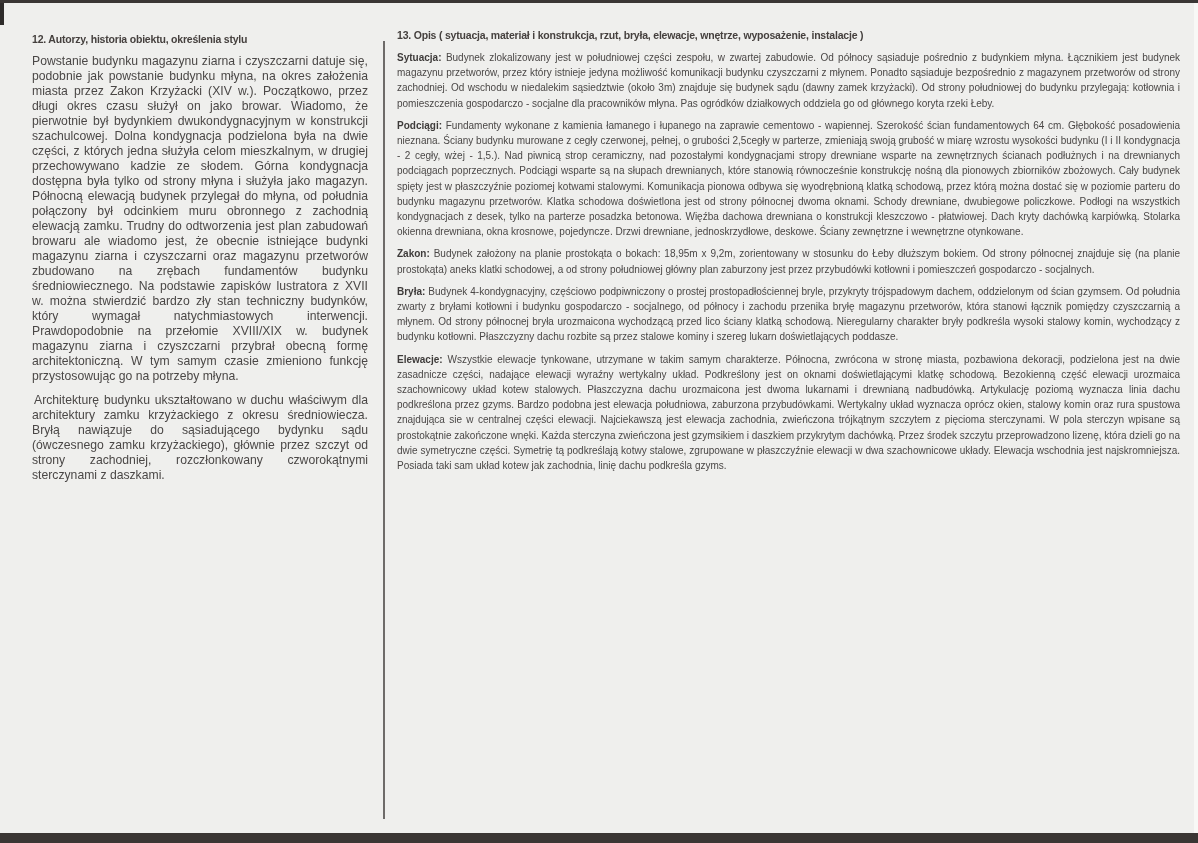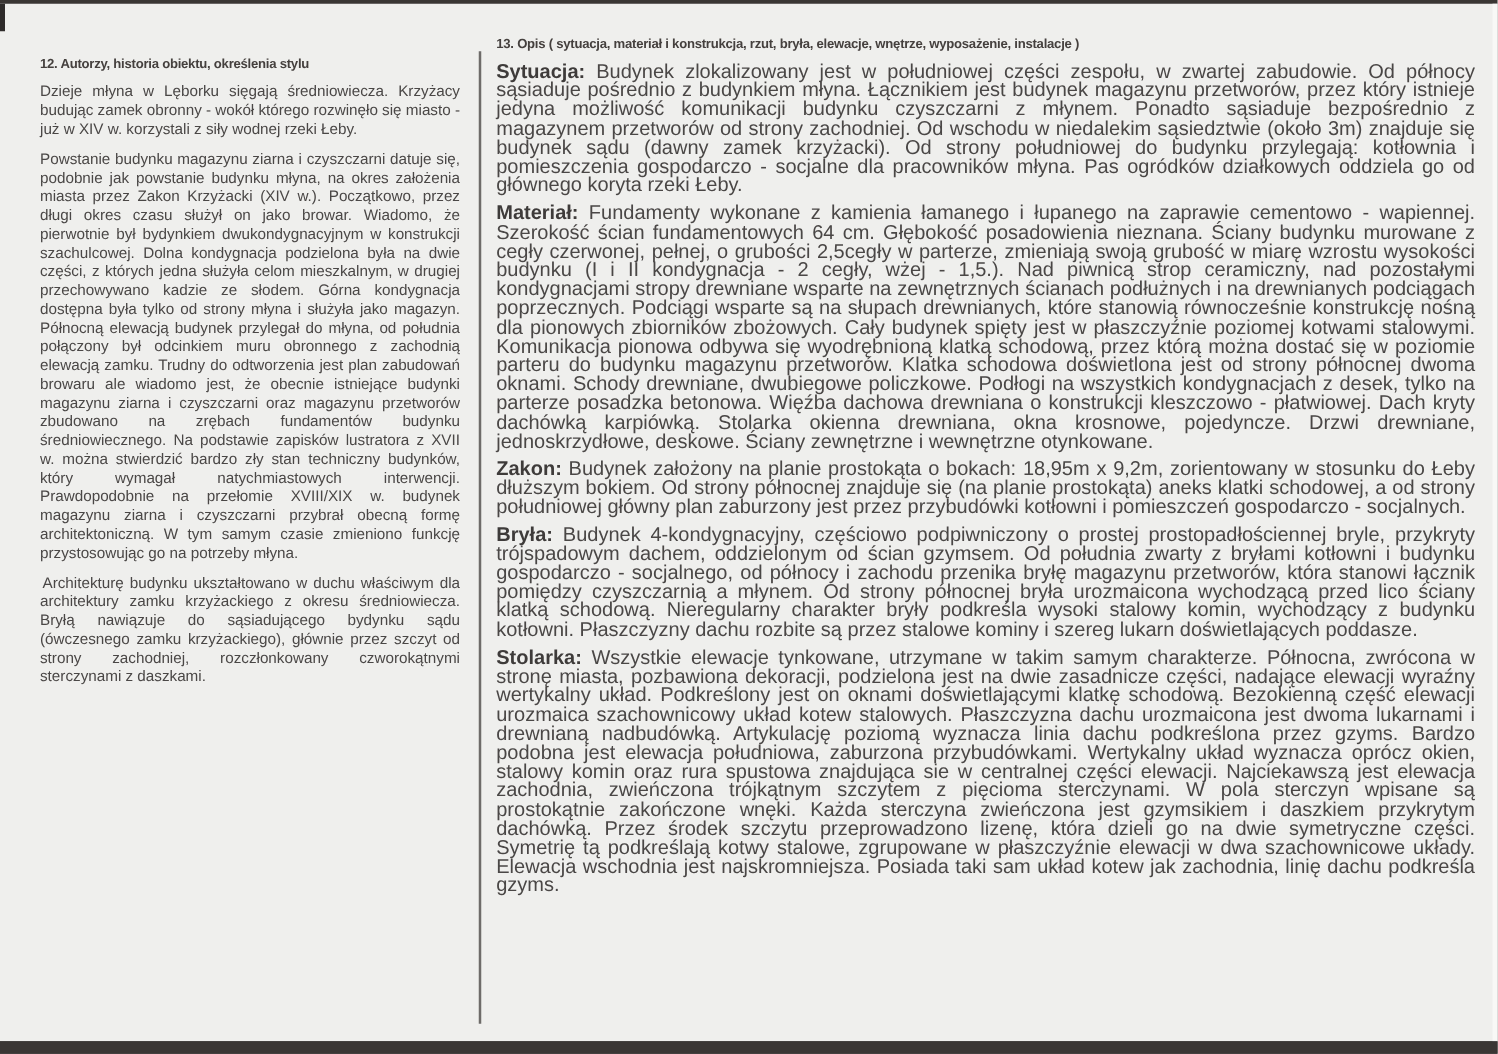--- a/index.html
+++ b/index.html
@@ -17,76 +17,75 @@
     .left-edge {
       position: absolute; left: 0; top: 0; width: 4px; height: 22px; background: #2e2b2a;
     }
     .right-strip {
       position: absolute; right: 0; top: 0; width: 4px; height: 830px; background: #f8f8f6;
     }
     .divider {
       position: absolute; left: 383px; top: 38px; width: 2px; height: 778px; background: #6e6b69;
     }
     .col-left {
-      position: absolute; left: 32px; top: 42px; width: 336px;
+      position: absolute; left: 32px; top: 30px; width: 336px;
     }
     .col-right {
       position: absolute; left: 397px; top: 26px; width: 787px;
     }
     .section-title {
       font-size: 10.5px; font-weight: bold; color: #45403e; margin: 0 0 9px 0;
       letter-spacing: -0.2px;
     }
     .col-left .para {
       font-size: 12.2px; line-height: 15px; text-align: justify; margin: 0 0 9px 0;
       color: #4a4746;
     }
     .col-right .para {
-      font-size: 16px; line-height: 15.2px; text-align: justify; margin: 0 4px 7px 0;
+      font-size: 10px; line-height: 15.2px; text-align: justify; margin: 0 4px 7px 0;
       color: #4a4746;
     }
     .label { font-weight: bold; color: #3e3b3a; }
     .bottom-band {
       position: absolute; left: 0; bottom: 0; width: 1198px; height: 10px; background: #3a3634;
     }
   </style>
 </head>
 <body>
 
 <div class="page">
   <div class="left-edge"></div>
   <div class="right-strip"></div>
 
   <div class="col-left">
     <div class="section-title">12. Autorzy, historia obiektu, określenia stylu</div>
-    <p class="para">Dzieje młyna w Lęborku sięgają średniowiecza. Krzyżacy budując zamek obronny - wokół którego rozwinęło się miasto - już w XIV w. korzystali z siły wodnej rzeki Łeby.</p>
     <p class="para">Powstanie budynku magazynu ziarna i czyszczarni datuje się, podobnie jak powstanie budynku młyna, na okres założenia miasta przez Zakon Krzyżacki (XIV w.). Początkowo, przez długi okres czasu służył on jako browar. Wiadomo, że pierwotnie był bydynkiem dwukondygnacyjnym w konstrukcji szachulcowej. Dolna kondygnacja podzielona była na dwie części, z których jedna służyła celom mieszkalnym, w drugiej przechowywano kadzie ze słodem. Górna kondygnacja dostępna była tylko od strony młyna i służyła jako magazyn. Północną elewacją budynek przylegał do młyna, od południa połączony był odcinkiem muru obronnego z zachodnią elewacją zamku. Trudny do odtworzenia jest plan zabudowań browaru ale wiadomo jest, że obecnie istniejące budynki magazynu ziarna i czyszczarni oraz magazynu przetworów zbudowano na zrębach fundamentów budynku średniowiecznego. Na podstawie zapisków lustratora z XVII w. można stwierdzić bardzo zły stan techniczny budynków, który wymagał natychmiastowych interwencji. Prawdopodobnie na przełomie XVIII/XIX w. budynek magazynu ziarna i czyszczarni przybrał obecną formę architektoniczną. W tym samym czasie zmieniono funkcję przystosowując go na potrzeby młyna.</p>
     <p class="para" style="text-indent:2px">Architekturę budynku ukształtowano w duchu właściwym dla architektury zamku krzyżackiego z okresu średniowiecza. Bryłą nawiązuje do sąsiadującego bydynku sądu (ówczesnego zamku krzyżackiego), głównie przez szczyt od strony zachodniej, rozczłonkowany czworokątnymi sterczynami z daszkami.</p>
   </div>
 
   <div class="divider"></div>
 
   <div class="col-right">
     <div class="section-title">13. Opis ( sytuacja, materiał i konstrukcja, rzut, bryła, elewacje, wnętrze, wyposażenie, instalacje )</div>
 
     <p class="para">
       <span class="label">Sytuacja</span><span class="label">:</span>
       <span>Budynek zlokalizowany jest w południowej części zespołu, w zwartej zabudowie. Od północy sąsiaduje pośrednio z budynkiem młyna. Łącznikiem jest budynek magazynu przetworów, przez który istnieje jedyna możliwość komunikacji budynku czyszczarni z młynem. Ponadto sąsiaduje bezpośrednio z magazynem przetworów od strony zachodniej. Od wschodu w niedalekim sąsiedztwie (około 3m) znajduje się budynek sądu (dawny zamek krzyżacki). Od strony południowej do budynku przylegają: kotłownia i pomieszczenia gospodarczo - socjalne dla pracowników młyna. Pas ogródków działkowych oddziela go od głównego koryta rzeki Łeby.</span>
     </p>
     <p class="para">
-      <span class="label">Materiał</span><span class="label">:</span>
+      <span class="label">Podciągi</span><span class="label">:</span>
       <span>Fundamenty wykonane z kamienia łamanego i łupanego na zaprawie cementowo - wapiennej. Szerokość ścian fundamentowych 64 cm. Głębokość posadowienia nieznana. Ściany budynku murowane z cegły czerwonej, pełnej, o grubości 2,5cegły w parterze, zmieniają swoją grubość w miarę wzrostu wysokości budynku (I i II kondygnacja - 2 cegły, wżej - 1,5.). Nad piwnicą strop ceramiczny, nad pozostałymi kondygnacjami stropy drewniane wsparte na zewnętrznych ścianach podłużnych i na drewnianych podciągach poprzecznych. Podciągi wsparte są na słupach drewnianych, które stanowią równocześnie konstrukcję nośną dla pionowych zbiorników zbożowych. Cały budynek spięty jest w płaszczyźnie poziomej kotwami stalowymi. Komunikacja pionowa odbywa się wyodrębnioną klatką schodową, przez którą można dostać się w poziomie parteru do budynku magazynu przetworów. Klatka schodowa doświetlona jest od strony północnej dwoma oknami. Schody drewniane, dwubiegowe policzkowe. Podłogi na wszystkich kondygnacjach z desek, tylko na parterze posadzka betonowa. Więźba dachowa drewniana o konstrukcji kleszczowo - płatwiowej. Dach kryty dachówką karpiówką. Stolarka okienna drewniana, okna krosnowe, pojedyncze. Drzwi drewniane, jednoskrzydłowe, deskowe. Ściany zewnętrzne i wewnętrzne otynkowane.</span>
     </p>
     <p class="para">
       <span class="label">Zakon</span><span class="label">:</span>
       <span>Budynek założony na planie prostokąta o bokach: 18,95m x 9,2m, zorientowany w stosunku do Łeby dłuższym bokiem.  Od strony północnej znajduje się (na planie prostokąta) aneks klatki schodowej, a od strony południowej główny plan zaburzony jest przez przybudówki kotłowni i pomieszczeń gospodarczo - socjalnych.</span>
     </p>
     <p class="para">
       <span class="label">Bryła</span><span class="label">:</span>
       <span>Budynek 4-kondygnacyjny, częściowo podpiwniczony o prostej prostopadłościennej bryle, przykryty trójspadowym dachem, oddzielonym od ścian gzymsem. Od południa zwarty z bryłami kotłowni i budynku gospodarczo - socjalnego, od północy i zachodu przenika bryłę magazynu przetworów, która stanowi łącznik pomiędzy czyszczarnią a młynem. Od strony północnej bryła  urozmaicona wychodzącą przed lico ściany klatką schodową. Nieregularny charakter bryły podkreśla wysoki stalowy komin, wychodzący z budynku kotłowni. Płaszczyzny dachu rozbite są przez stalowe kominy i szereg lukarn doświetlających poddasze.</span>
     </p>
     <p class="para">
-      <span class="label">Stolarka</span><span class="label">:</span>
+      <span class="label">Elewacje</span><span class="label">:</span>
       <span>Wszystkie elewacje tynkowane, utrzymane w takim samym charakterze. Północna, zwrócona w stronę miasta, pozbawiona dekoracji, podzielona jest na dwie zasadnicze części, nadające elewacji wyraźny wertykalny układ. Podkreślony jest on oknami doświetlającymi klatkę schodową. Bezokienną część elewacji urozmaica szachownicowy układ kotew stalowych. Płaszczyzna dachu urozmaicona jest dwoma lukarnami i drewnianą nadbudówką. Artykulację poziomą wyznacza linia dachu podkreślona przez gzyms. Bardzo podobna jest elewacja południowa, zaburzona przybudówkami. Wertykalny układ wyznacza oprócz okien, stalowy komin oraz rura spustowa znajdująca sie w centralnej części elewacji. Najciekawszą jest elewacja zachodnia, zwieńczona trójkątnym szczytem z pięcioma sterczynami. W pola sterczyn wpisane są prostokątnie zakończone wnęki. Każda sterczyna zwieńczona jest gzymsikiem i daszkiem przykrytym dachówką. Przez środek szczytu przeprowadzono lizenę, która dzieli go na dwie symetryczne części. Symetrię tą podkreślają kotwy stalowe, zgrupowane w płaszczyźnie elewacji w dwa szachownicowe układy. Elewacja wschodnia jest najskromniejsza. Posiada taki sam układ kotew jak zachodnia, linię dachu podkreśla gzyms.</span>
     </p>
   </div>
 </div>
 <div class="bottom-band"></div>
 
 </body></html>

